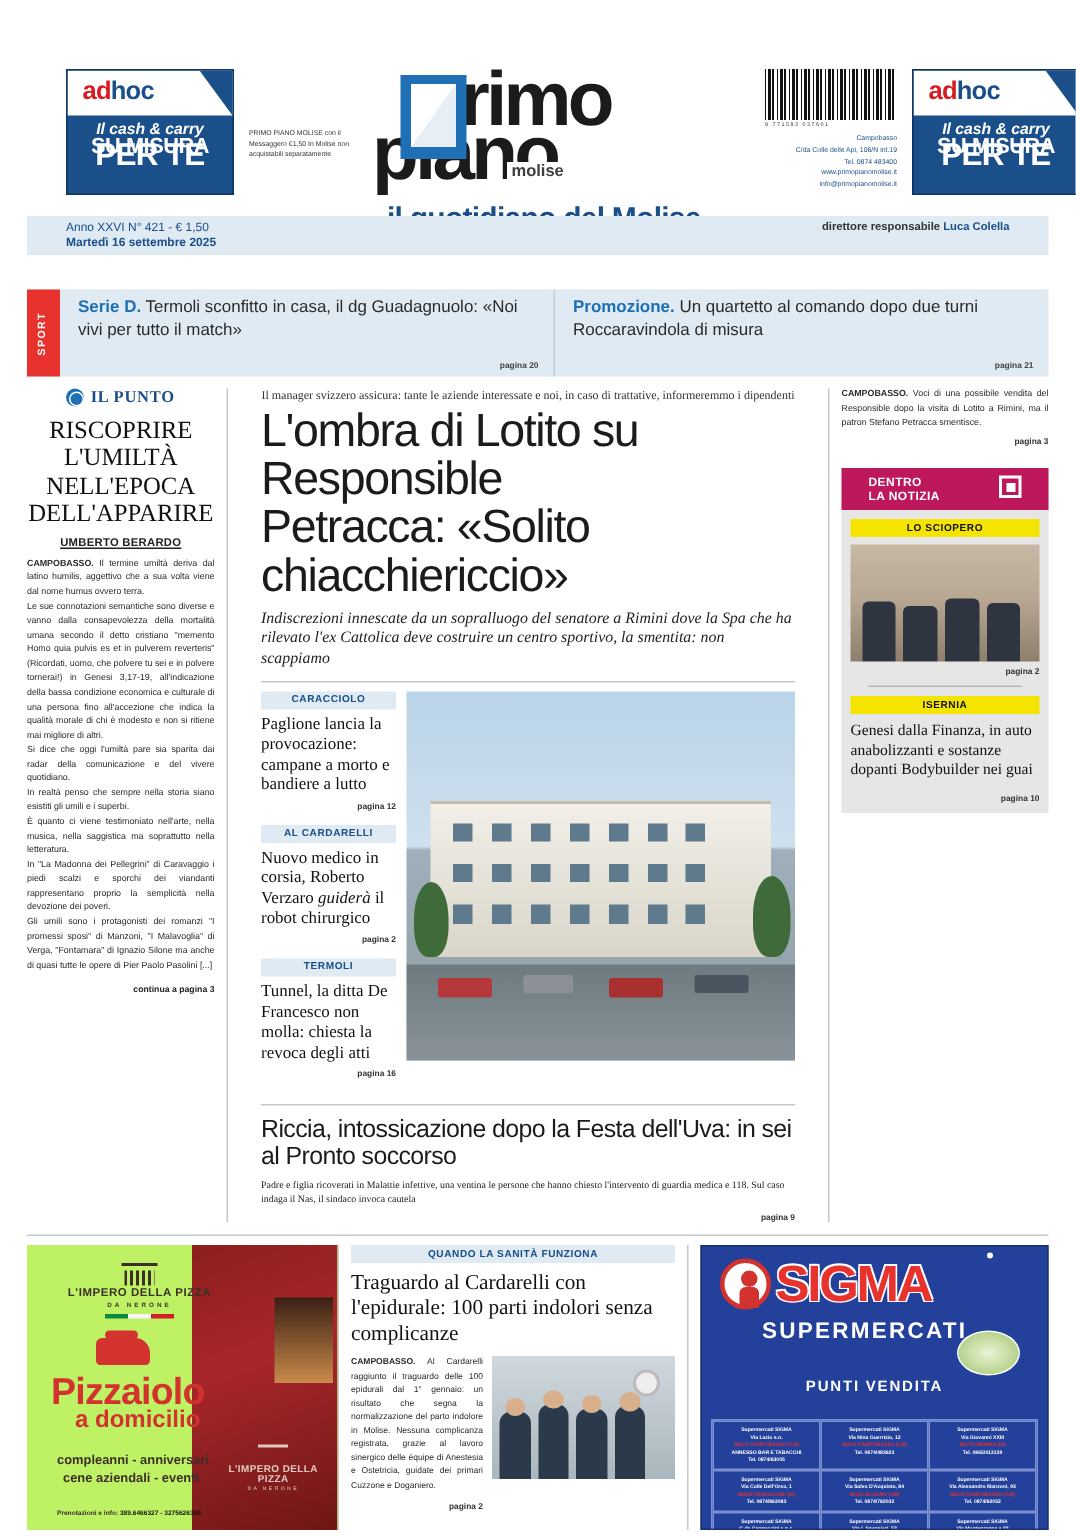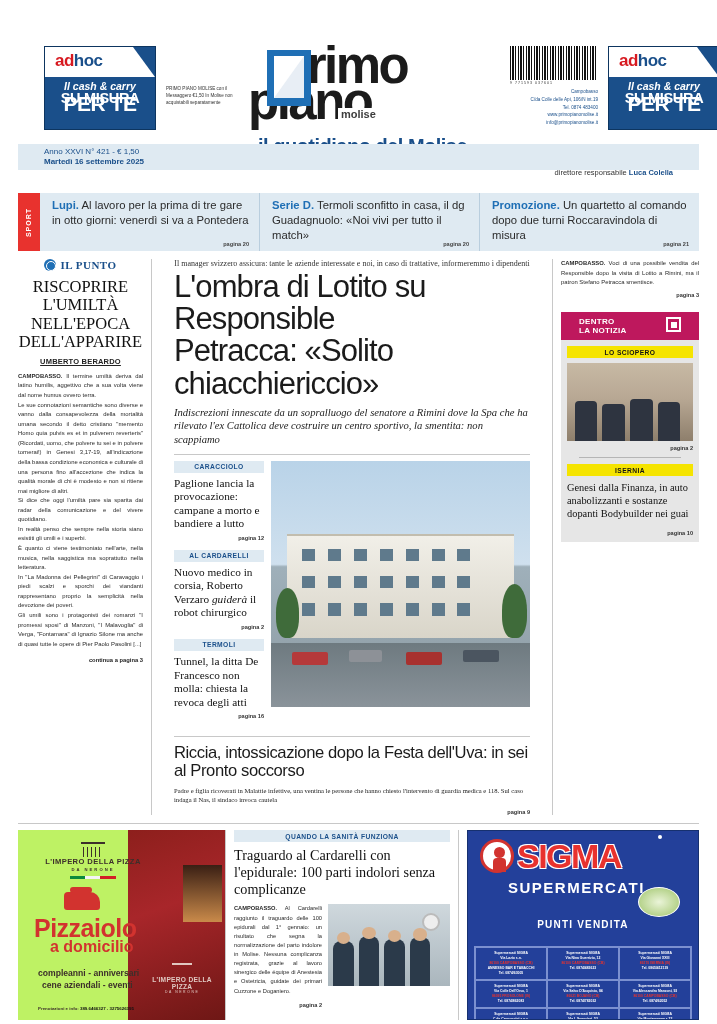--- a/index.html
+++ b/index.html
@@ -142,22 +142,22 @@
   }
   .issue-line1 {
     position: absolute; left: 26px; top: 107px;
     font-size: 8px; color: #1a4f8a;
   }
   .issue-line2 {
     position: absolute; left: 26px; top: 117px;
     font-size: 8px; font-weight: bold; color: #1a4f8a;
   }
   .director {
-    position: absolute; right: 26px; top: 128px;
-    font-size: 7.5px; color: #333;
+    position: absolute; right: 26px; top: 106px;
+    font-size: 7.5px; color: #333; font-weight: bold;
   }
   .director b { color: #1a4f8a; }
 
   
   .sport-band {
     position: relative;
     margin: 8px 18px 0 18px;
     height: 58px;
     background: #dfeaf2;
     display: flex;
@@ -547,24 +547,20 @@
     <div class="strip-blue"></div>
     <div class="issue-line1">Anno XXVI N° 421 - € 1,50</div>
     <div class="issue-line2">Martedì 16 settembre 2025</div>
     <div class="director"><span>direttore responsabile </span><b>Luca Colella</b></div>
   </div>
 
   <div class="sport-band">
     <div class="sport-tab">
         <span>SPORT</span>
       </div>
-    <div class="sport-item">
-      <b>Lupi.</b><span> Al lavoro per la prima di tre gare in otto giorni: venerdì si va a Pontedera</span>
-      <div class="sport-page">pagina 20</div>
-    </div>
     <div class="sport-item">
       <b>Serie D.</b><span> Termoli sconfitto in casa, il dg Guadagnuolo: «Noi vivi per tutto il match»</span>
       <div class="sport-page">pagina 20</div>
     </div>
     <div class="sport-item">
       <b>Promozione.</b><span> Un quartetto al comando dopo due turni Roccaravindola di misura</span>
       <div class="sport-page">pagina 21</div>
     </div>
   </div>
 

